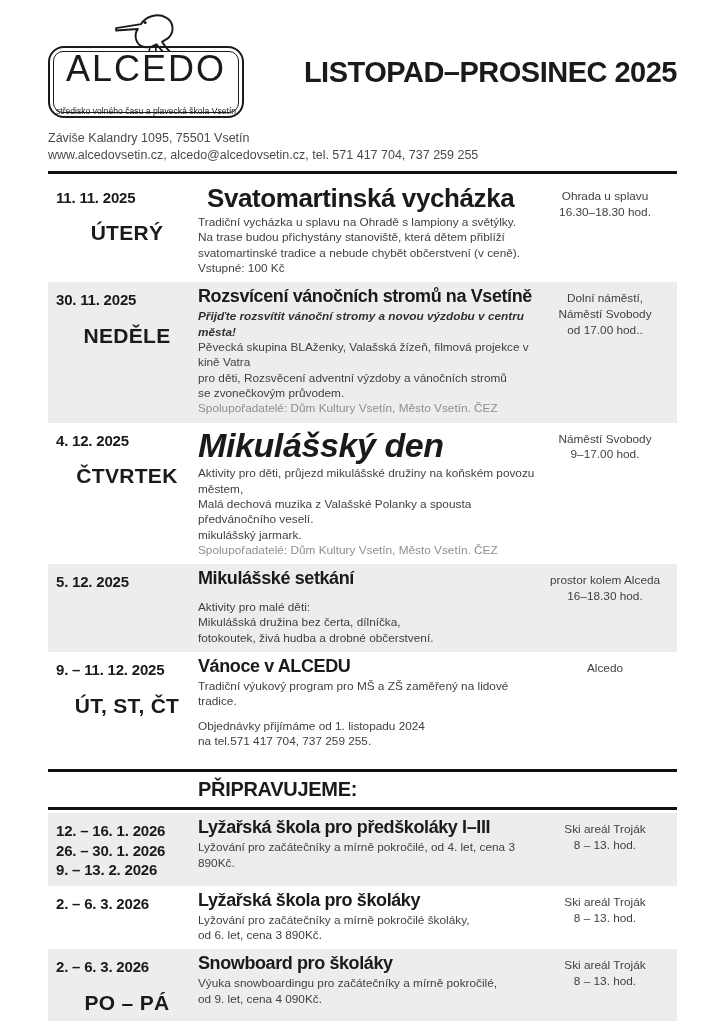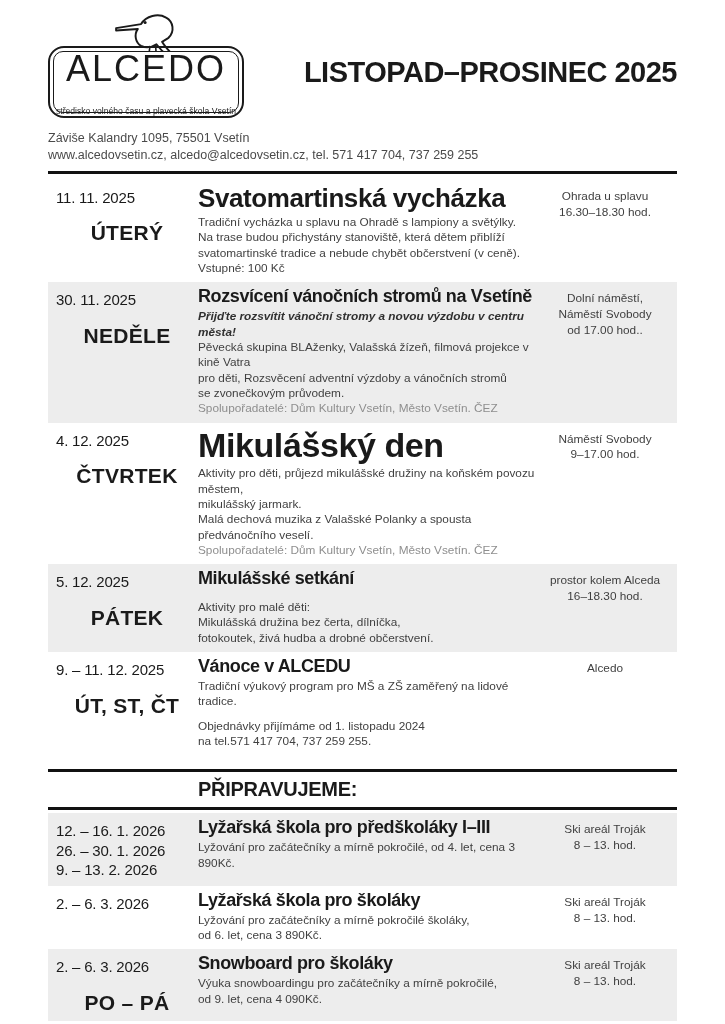--- a/index.html
+++ b/index.html
@@ -26,27 +26,27 @@
   .logo-name { font-size:36px; letter-spacing:2px; font-weight:400; line-height:1; margin-top:2px; }
   .logo-sub { font-size:8.6px; color:#222; margin-top:19px; white-space:nowrap; }
   .main-title { font-size:29px; font-weight:bold; letter-spacing:-0.5px; margin-top:44px; }
   .address { margin-top:12px; font-size:12.5px; color:#4a4a4a; line-height:1.35; }
   .rule { height:3px; background:#111; margin-top:7px; }
   .rule-thin { height:3px; background:#111; }
   
   .event-row { display:flex; padding:5px 8px 6px 8px; }
   .event-row.shaded { background:#ededed; }
   .col-date { width:142px; flex:none; padding-top:3px; }
-  .date-line { font-size:15px; font-weight:normal; letter-spacing:-0.2px; line-height:1.3; }
+  .date-line { font-size:15px; font-weight:bold; letter-spacing:-0.2px; line-height:1.3; }
   .day { font-size:21px; font-weight:bold; letter-spacing:0.3px; margin-top:14px;text-align:center; }
   .col-main { flex:1; min-width:0; }
   .title { font-weight:bold; letter-spacing:-0.4px; margin-bottom:3px; line-height:1.05; }
   .title-md  { font-size:18px; }
-  .title-xl  { font-size:26px; }
-  .title-xxl { font-size:34px; }
+  .title-xl  { font-size:26px;margin-left:9px; }
+  .title-xxl { font-size:34px;font-style:italic; }
   .desc-line { font-size:11.8px; color:#3f3f3f; line-height:1.3; }
   .desc-line.italic { font-style:italic; font-weight:bold; color:#303030; }
   .desc-line.gray { color:#8e8e8e; }
   .desc-line.gap { height:9px; }
   .col-loc { width:128px; flex:none; text-align:right; padding-top:4px; }
   .loc-line { font-size:11.8px; color:#3f3f3f; line-height:1.35;text-align:center; }
   
   .section-block { margin-top:14px; }
   .section-title { font-size:20px; font-weight:bold; letter-spacing:-0.3px; margin:6px 0 6px 150px; }
   
@@ -131,36 +131,35 @@
     <div class="col-date">
       <div class="dates">
           <div class="date-line">4. 12. 2025</div>
         </div>
       <div class="day">ČTVRTEK</div>
     </div>
     <div class="col-main">
       <div class="title title-xxl">Mikulášský den</div>
       <div class="desc">
           <div class="desc-line">Aktivity pro děti, průjezd mikulášské družiny na koňském povozu městem,</div>
+          <div class="desc-line">Malá dechová muzika z Valašské Polanky a spousta předvánočního veselí.</div>
           <div class="desc-line">mikulášský jarmark.</div>
-          <div class="desc-line">Malá dechová muzika z Valašské Polanky a spousta předvánočního veselí.</div>
           <div class="desc-line gray">Spolupořadatelé: Dům Kultury Vsetín, Město Vsetín. ČEZ</div>
         </div>
     </div>
     <div class="col-loc">
         <div class="loc-line">Náměstí Svobody</div>
         <div class="loc-line">9–17.00 hod.</div>
       </div>
   </div>
     <div class="event-row shaded">
     <div class="col-date">
       <div class="dates">
           <div class="date-line">5. 12. 2025</div>
         </div>
-      <div class="day">PÁTEK</div>
     </div>
     <div class="col-main">
       <div class="title title-md">Mikulášské setkání</div>
       <div class="desc">
           <div class="desc-line gap"></div>
           <div class="desc-line">Aktivity pro malé děti:</div>
           <div class="desc-line">Mikulášská družina bez čerta, dílníčka,</div>
           <div class="desc-line">fotokoutek, živá hudba a drobné občerstvení.</div>
         </div>
     </div>

